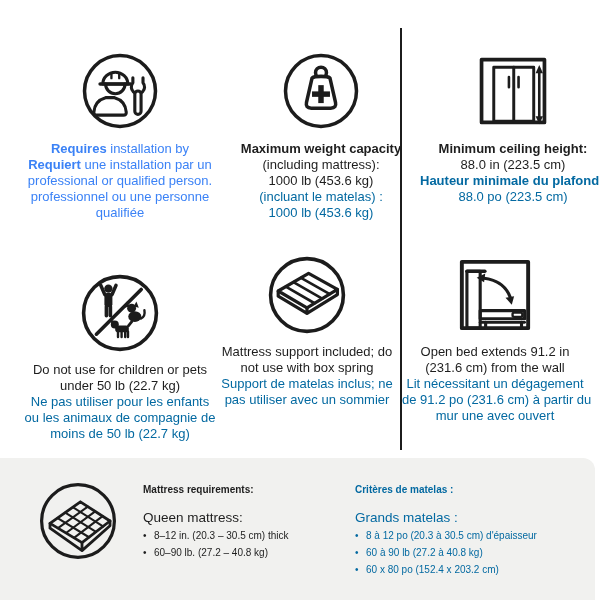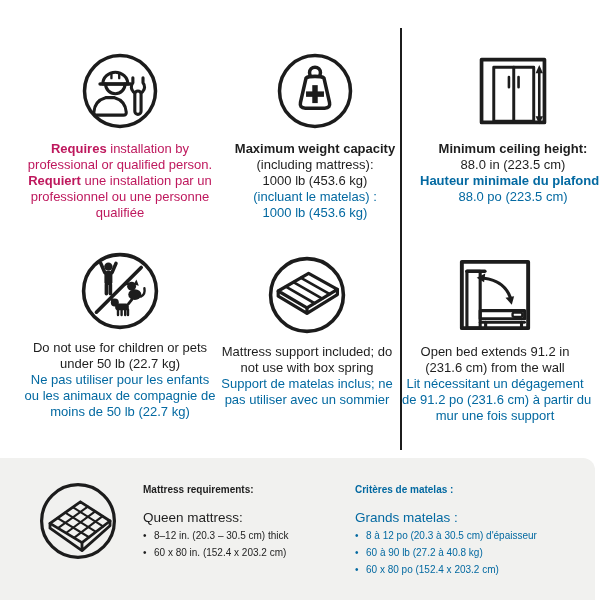--- a/index.html
+++ b/index.html
@@ -10,21 +10,21 @@
     -webkit-font-smoothing:antialiased;
   }
   .cell{position:absolute;text-align:center}
   .icon-wrap{display:flex;align-items:center;justify-content:center;margin:0 auto}
   .row1 .icon-wrap{height:76px}
   .row2 .icon-wrap{height:80px}
   .txt{margin-top:12px}
   .row2 .txt{margin-top:9px}
   .line{font-size:13px;line-height:16px;white-space:nowrap}
   .bold{font-weight:bold}
-  .red{color:#be185d}
+  .red{color:#3b82f6}
   .gray{color:#0369a1}
   .divider-v{position:absolute;left:400px;top:28px;width:1.5px;height:422px;background:#1c1c1c}
   
   .band{position:absolute;left:0;top:458px;width:595px;height:142px;background:#f1f1ef;border-radius:0 12px 0 0}
   .band-icon{position:absolute;left:38px;top:481px}
   .req-col{position:absolute;top:477px}
   .req-col.en{left:143px;width:200px}
   .req-col.fr{left:355px;width:250px}
   .req-heading{font-size:10px;font-weight:bold;line-height:17px;margin:4px 0 11px 0}
   .req-sub{font-size:13.5px;line-height:17px;margin:0 0 1px 0}
@@ -49,28 +49,28 @@
       <path class="ink paper" d="M28,41 a16,15 0 0 1 32,0 z" stroke-width="4"></path>
       <path class="ink" d="M39,28.5 v5 M49,28.5 v5" stroke-width="3"></path>
       <path class="ink" d="M24.5,41 h39" stroke-width="4.5"></path>
       <path class="ink" d="M31.5,41 a12.5,12.5 0 0 0 25,0" stroke-width="4"></path>
       <path class="ink paper" d="M66.5,33 v6.5 a8.5,8.5 0 1 0 13,0 V33" stroke-width="4"></path>
       <rect class="ink paper" x="69" y="50" width="8" height="30" rx="4" stroke-width="4"></rect>
     </svg>
   </div>
   <div class="txt">
     <div class="line red"><span class="bold">Requires</span><span> installation by</span></div>
+    <div class="line red"><span class="bold">Requiert</span><span> une installation par un</span></div>
     <div class="line red">professional or qualified person.</div>
-    <div class="line red"><span class="bold">Requiert</span><span> une installation par un</span></div>
     <div class="line red">professionnel ou une personne</div>
     <div class="line red">qualifiée</div>
   </div>
 </section>
 
-<section class="cell row1" style="left:210px;top:53px;width:210px">
+<section class="cell row1" style="left:216px;top:53px;width:210px">
   <div class="icon-wrap">
     <svg width="78" height="78" viewBox="0 0 100 100">
       <circle class="ink" cx="50" cy="50" r="45.5" stroke-width="4.5"></circle>
       <circle class="ink" cx="50" cy="26.5" r="7" stroke-width="4.5"></circle>
       <path class="ink paper" d="M38.5,33.5 C41,30.5 59,30.5 61.5,33.5 L68.6,64.5 q1.6,7.5 -6.1,7.5 h-25 q-7.7,0 -6.1,-7.5 z" stroke-width="4.5"></path>
       <rect class="fill" x="46.5" y="42.5" width="7" height="23"></rect>
       <rect class="fill" x="38.5" y="50.5" width="23" height="7"></rect>
     </svg>
   </div>
   <div class="txt">
@@ -95,21 +95,21 @@
     </svg>
   </div>
   <div class="txt">
     <div class="line bold">Minimum ceiling height:</div>
     <div class="line">88.0 in (223.5 cm)</div>
     <div class="line gray bold">Hauteur minimale du plafond :</div>
     <div class="line gray">88.0 po (223.5 cm)</div>
   </div>
 </section>
 
-<section class="cell row2" style="left:15px;top:251px;width:210px">
+<section class="cell row2" style="left:15px;top:273px;width:210px">
   <div class="icon-wrap">
     <svg width="80" height="80" viewBox="0 0 100 100">
       <circle class="ink" cx="50" cy="50" r="45.5" stroke-width="4.5"></circle>
       <circle class="fill" cx="35.5" cy="19.5" r="5.2"></circle>
       <path class="ink" d="M26,15.5 L31,27 M45,15.5 L40,27" stroke-width="4.5"></path>
       <rect class="fill" x="30.5" y="25" width="10" height="17.5" rx="3"></rect>
       <path class="ink" d="M33,42 V53.5 M38,42 V53.5" stroke-width="4.5"></path>
       <polygon class="fill" points="58.5,35.5 62,42 55.5,43.5"></polygon>
       <polygon class="fill" points="70.5,35.5 67,42 73.5,43.5"></polygon>
       <circle class="fill" cx="64.5" cy="44" r="5.6"></circle>
@@ -162,42 +162,42 @@
       <path class="ink" d="M36,28.5 Q62,32 69.5,53" stroke-width="4"></path>
       <polygon class="fill" points="26.5,28 37.5,22.5 36,33.5"></polygon>
       <polygon class="fill" points="71.5,62.5 63.5,53.5 74.5,51.5"></polygon>
     </svg>
   </div>
   <div class="txt">
     <div class="line">Open bed extends 91.2 in</div>
     <div class="line">(231.6 cm) from the wall</div>
     <div class="line gray">Lit nécessitant un dégagement</div>
     <div class="line gray">de 91.2 po (231.6 cm) à partir du</div>
-    <div class="line gray">mur une fois support</div>
+    <div class="line gray">mur une avec ouvert</div>
   </div>
 </section>
 
 <footer class="band"></footer>
 
 <div class="band-icon">
   <svg width="80" height="80" viewBox="0 0 100 100">
     <circle class="ink" cx="50" cy="50" r="45.5" stroke-width="4"></circle>
     <polygon class="ink" points="15,53 53,26 90,50 55,77" stroke-width="3.5"></polygon>
     <path class="ink" d="M24.5,46.3 L63.8,70.3 M34,39.5 L72.5,63.5 M43.5,32.8 L81.3,56.8" stroke-width="2.6"></path>
     <path class="ink" d="M62.3,32 L25,59 M71.5,38 L35,65 M80.8,44 L45,71" stroke-width="2.6"></path>
     <path class="ink" d="M15,53 v6 L55,87 L90,56 v-6 M55,77 v10" stroke-width="3.5"></path>
   </svg>
 </div>
 
 <div class="req-col en">
   <h3 class="req-heading">Mattress requirements:</h3>
   <p class="req-sub">Queen mattress:</p>
   <ul class="req-list">
     <li>8–12 in. (20.3 – 30.5 cm) thick</li>
-    <li>60 x 80 in. (152.4 x 203.2 cm)</li>
+    <li>60–90 lb. (27.2 – 40.8 kg)</li>
   </ul>
 </div>
 
 <div class="req-col fr gray">
   <h3 class="req-heading">Critères de matelas :</h3>
   <p class="req-sub">Grands matelas :</p>
   <ul class="req-list">
     <li>8 à 12 po (20.3 à 30.5 cm) d'épaisseur</li>
     <li>60 à 90 lb (27.2 à 40.8 kg)</li>
     <li>60 x 80 po (152.4 x 203.2 cm)</li>

